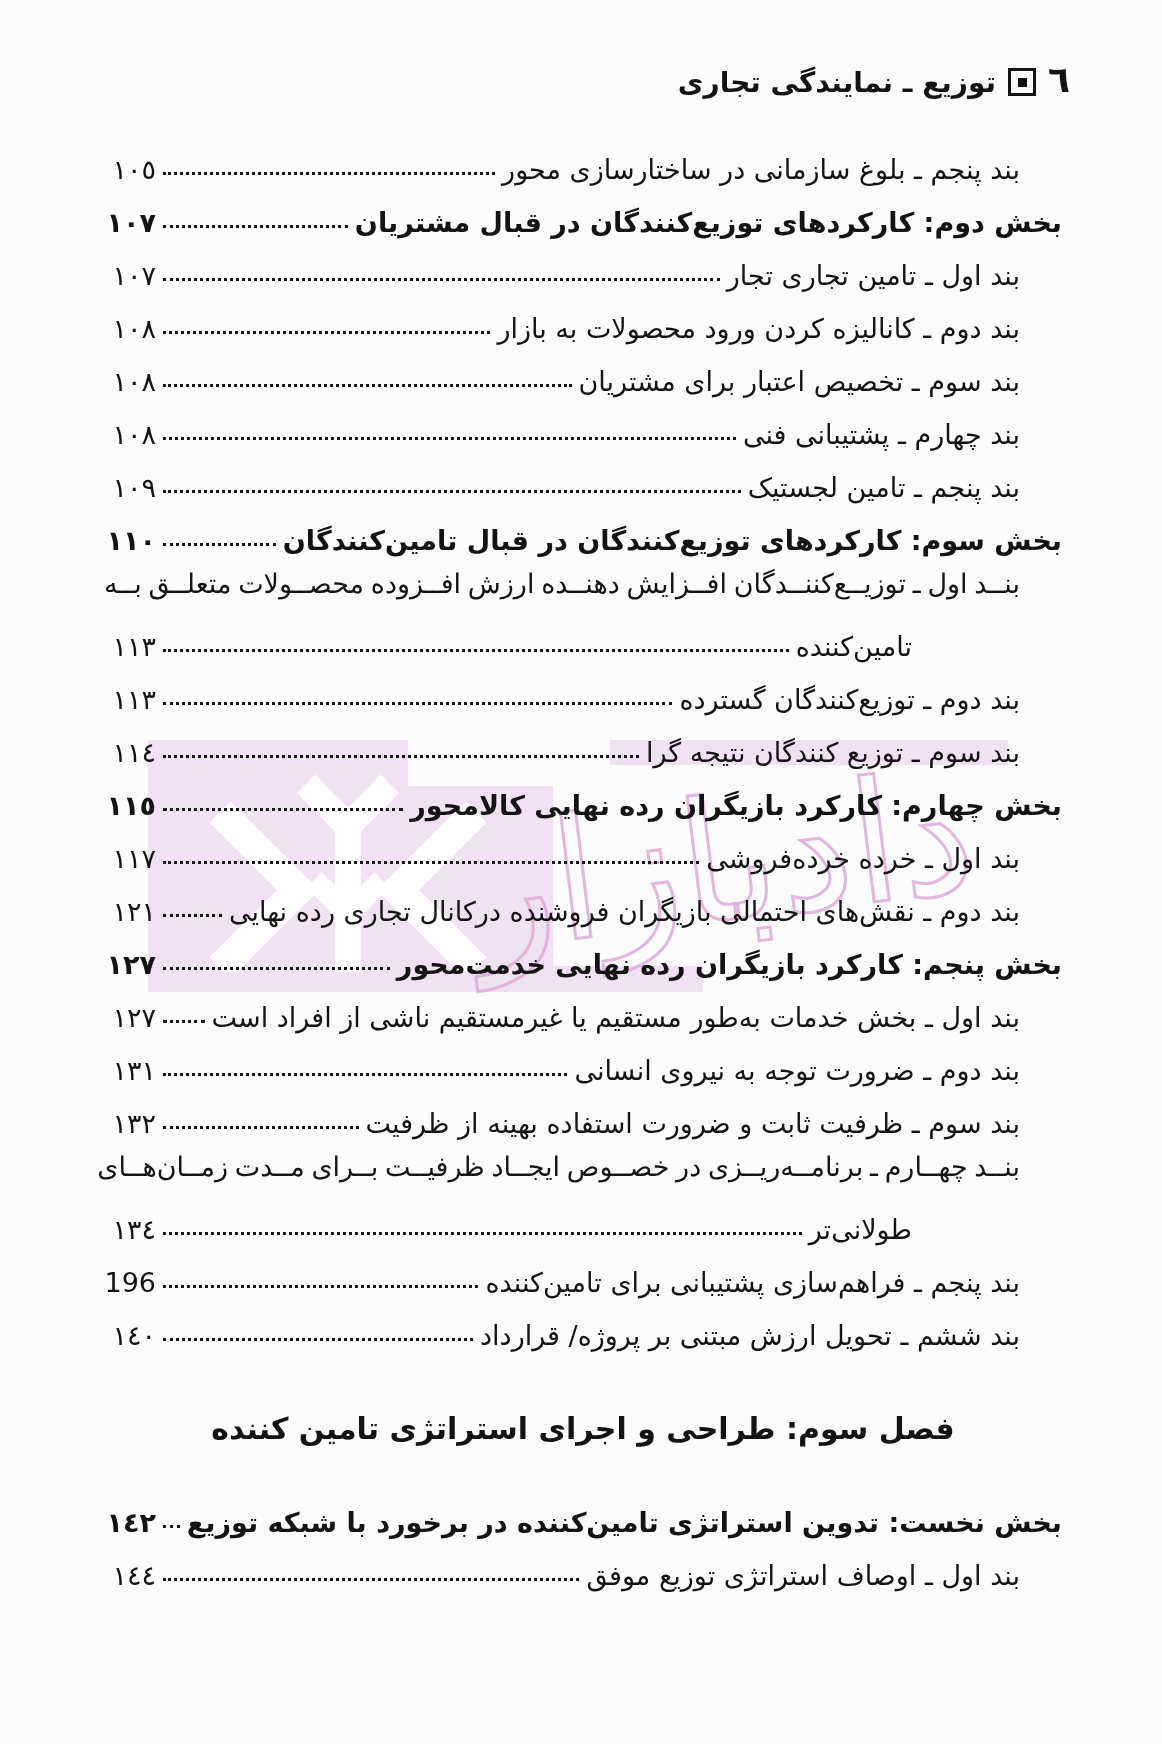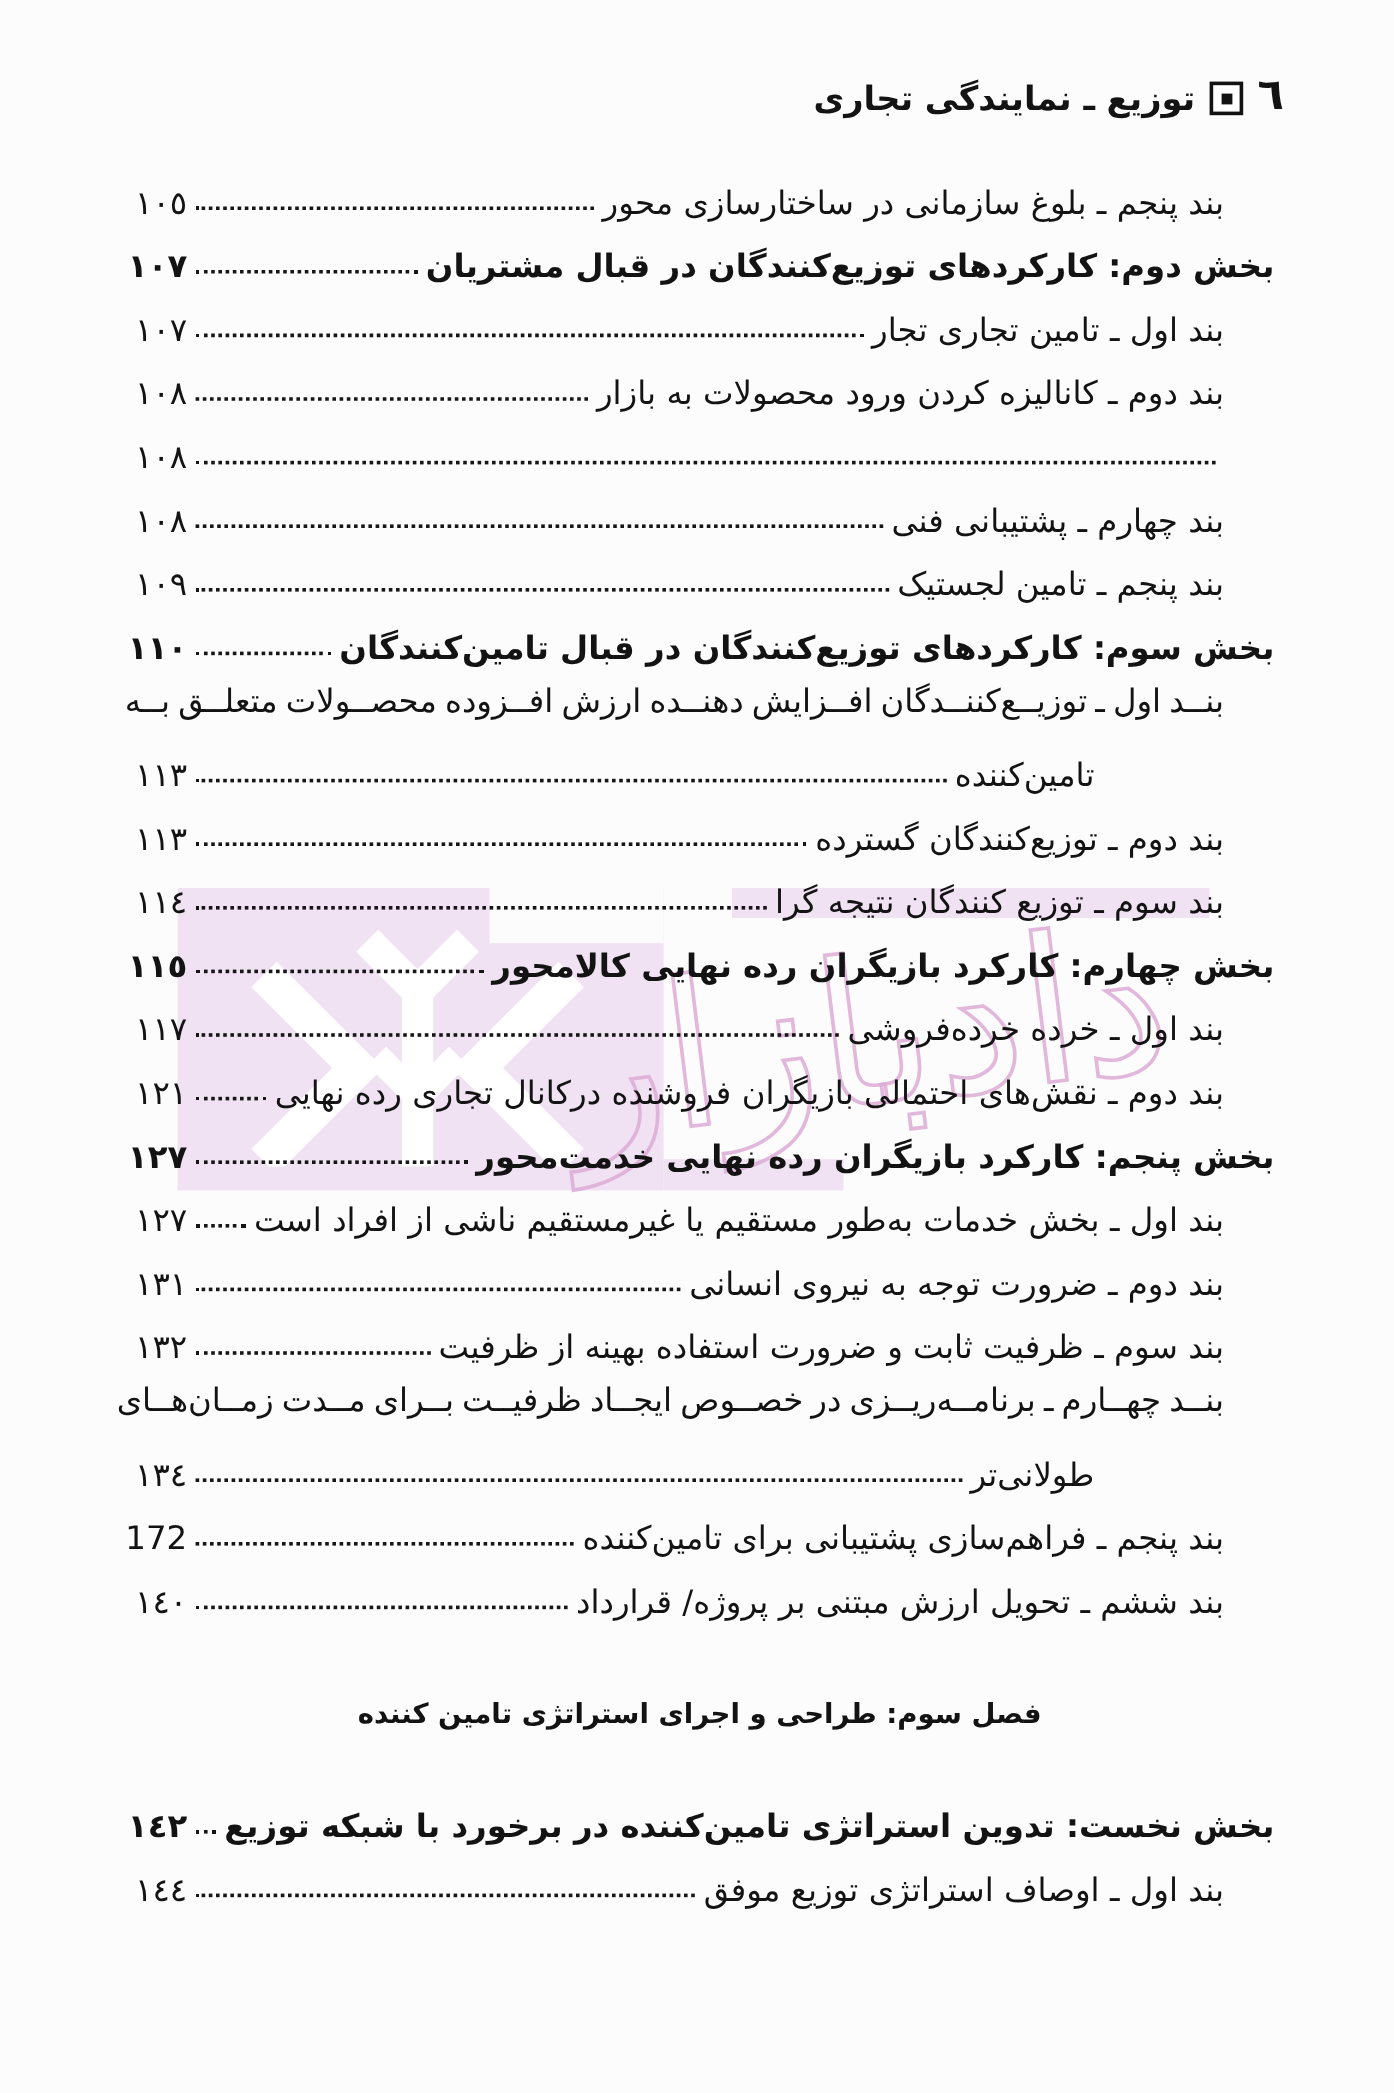--- a/index.html
+++ b/index.html
@@ -49,21 +49,21 @@
     margin:0 7px 10px 7px;align-self:flex-end;
   }
   .pg{min-width:52px;text-align:right;line-height:1.15;}
   .fullline{
     height:49px;font-size:27px;padding-right:42px;
     text-align:justify;text-align-last:justify;white-space:nowrap;
     display:block;line-height:49px;font-family:Liberation Serif, serif;
   }
   .chapter{
     margin:46px 0 28px 0;height:56px;line-height:56px;
-    text-align:center;font-weight:bold;font-size:23px;
+    text-align:center;font-weight:bold;font-size:30px;
   }
 </style>
 </head>
 <body>
 
 <div class="watermark">
   <div class="wm-block"></div>
   <div class="wm-notch"></div>
   <div class="wm-strip-top"></div>
   <div class="wm-strip-bottom"></div>
@@ -102,20 +102,21 @@
       <span class="t">بند اول ـ تامین تجاری تجار</span>
       <span class="lead"></span>
       <span class="pg">١٠٧</span>
     </div>
     <div class="row band">
       <span class="t">بند دوم ـ کانالیزه کردن ورود محصولات به بازار</span>
       <span class="lead"></span>
       <span class="pg">١٠٨</span>
     </div>
     <div class="row band">
+      <span class="t">بند سوم ـ تخصیص اعتبار برای مشتریان</span>
       <span class="lead"></span>
       <span class="pg">١٠٨</span>
     </div>
     <div class="row band">
       <span class="t">بند چهارم ـ پشتیبانی فنی</span>
       <span class="lead"></span>
       <span class="pg">١٠٨</span>
     </div>
     <div class="row band">
       <span class="t">بند پنجم ـ تامین لجستیک</span>
@@ -180,21 +181,21 @@
     </div>
     <div class="fullline">بنــد چهــارم ـ برنامــه‌ریــزی در خصــوص ایجــاد ظرفیــت بــرای مــدت زمــان‌هــای</div>
     <div class="row cont">
       <span class="t">طولانی‌تر</span>
       <span class="lead"></span>
       <span class="pg">١٣٤</span>
     </div>
     <div class="row band">
       <span class="t">بند پنجم ـ فراهم‌سازی پشتیبانی برای تامین‌کننده</span>
       <span class="lead"></span>
-      <span class="pg">172</span>
+      <span class="pg">196</span>
     </div>
     <div class="row band">
       <span class="t">بند ششم ـ تحویل ارزش مبتنی بر پروژه/ قرارداد</span>
       <span class="lead"></span>
       <span class="pg">١٤٠</span>
     </div>
     <div class="chapter">فصل سوم: طراحی و اجرای استراتژی تامین کننده</div>
     <div class="row bakhsh">
       <span class="t">بخش نخست: تدوین استراتژی تامین‌کننده در برخورد با شبکه توزیع</span>
       <span class="lead"></span>

